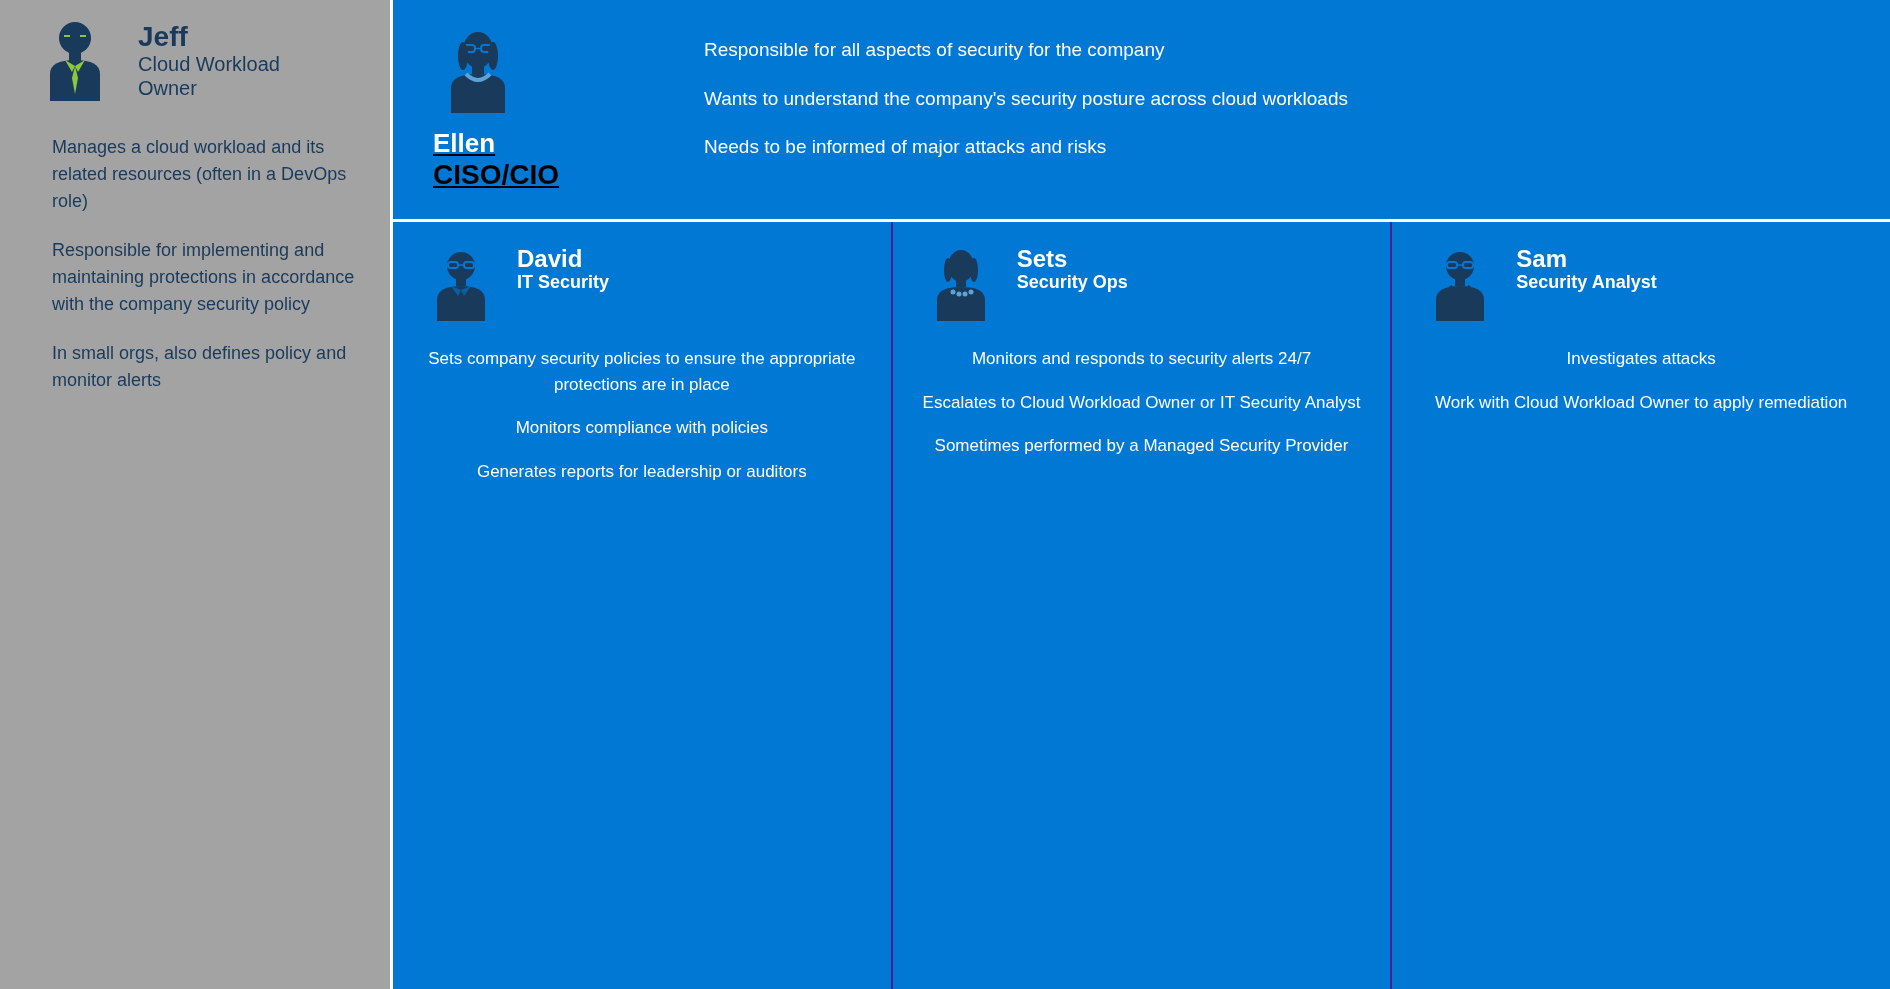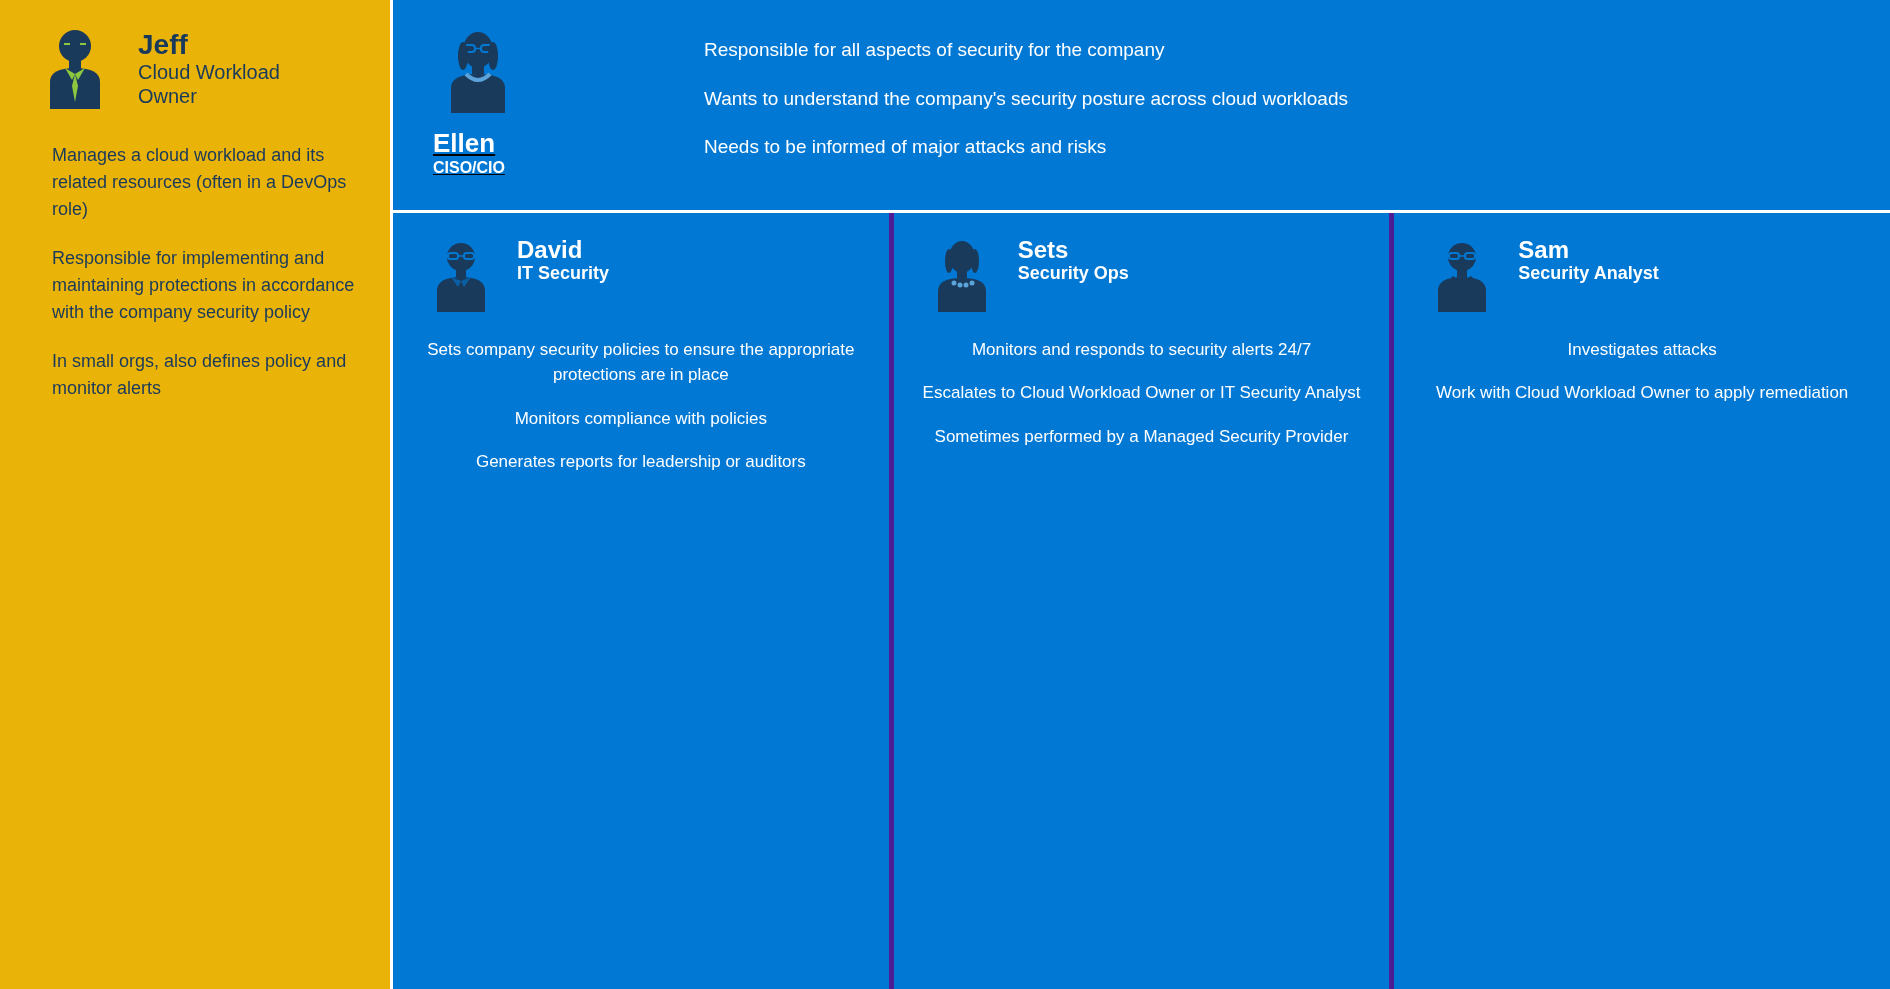--- a/index.html
+++ b/index.html
@@ -9,22 +9,22 @@
       font-family: 'Segoe UI', Arial, sans-serif;
       display: flex;
       overflow: hidden;
       background: #fff;
     }
 
     
     .left-panel {
       width: 390px;
       min-width: 390px;
-      background-color: #eab308;
-      padding: 24px 30px 30px 30px;
+      background-color: #a3a3a3;
+      padding: 16px 30px 30px 30px;
       display: flex;
       flex-direction: column;
     }
 
     .left-header {
       display: flex;
       align-items: center;
       margin-bottom: 28px;
     }
 
@@ -89,23 +89,23 @@
       margin-bottom: 10px;
     }
 
     .persona-name {
       font-size: 26px;
       font-weight: 700;
       color: #fff;
     }
 
     .persona-role {
-      font-size: 16px;
-      font-weight: 700;
-      color: #ffffff;
+      font-size: 28px;
+      font-weight: 700;
+      color: #000000;
     }
 
     .ellen-right {
       flex: 1;
       padding-top: 8px;
     }
 
     .ellen-point {
       font-size: 19px;
       color: #fff;
@@ -117,21 +117,21 @@
     
     .bottom-section {
       flex: 1;
       display: flex;
     }
 
     .bottom-col {
       flex: 1;
       background-color: #0078D4;
       padding: 24px 28px;
-      border-right: 5px solid #4c1d95;
+      border-right: 2px solid #4c1d95;
     }
 
     .bottom-col:last-child {
       border-right: none;
     }
 
     .col-header {
       display: flex;
       align-items: flex-start;
       margin-bottom: 20px;

